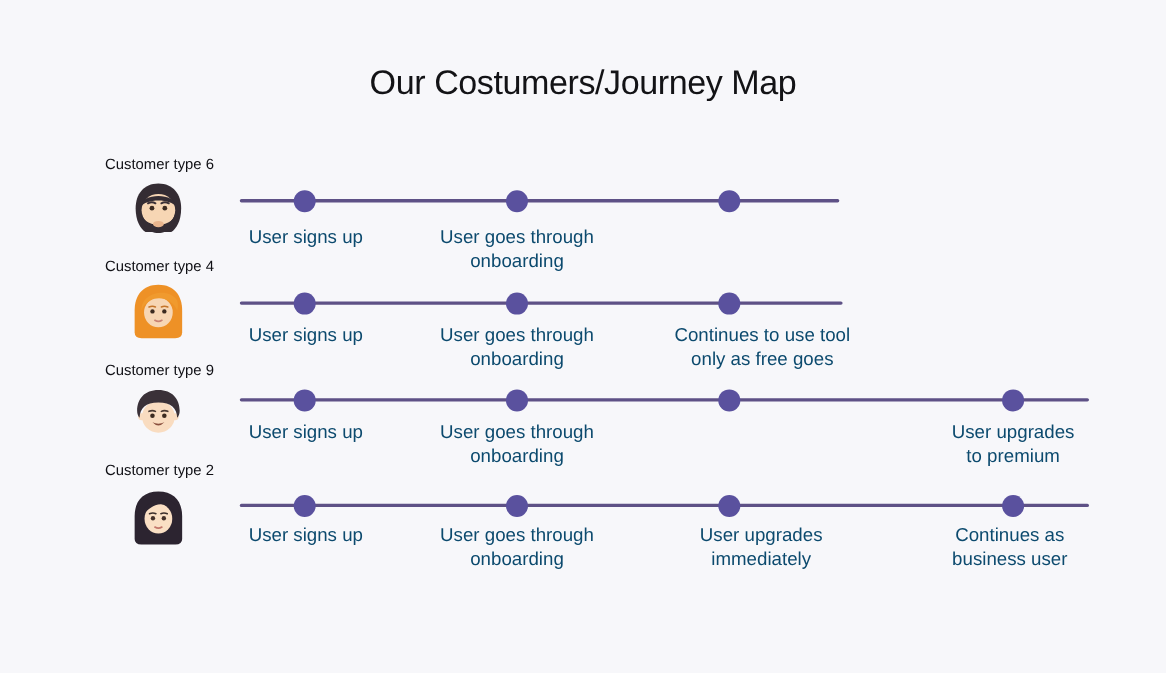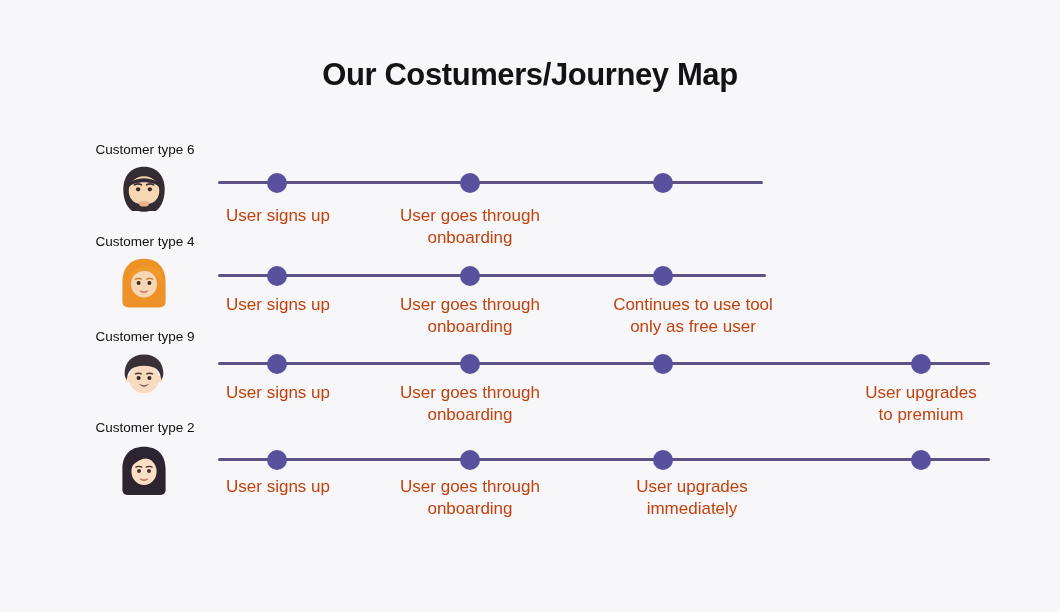--- a/index.html
+++ b/index.html
@@ -1,27 +1,27 @@
 <!DOCTYPE html>
 <html><head>
 <meta charset="utf-8">
 <style>
   html,body{margin:0;padding:0;}
   .canvas{position:relative;width:1060px;height:612px;background:#f7f7fa;
           font-family:"Liberation Sans",sans-serif;overflow:hidden;}
   .title{position:absolute;top:57px;left:0;width:100%;margin:0;text-align:center;
-         font-size:31px;font-weight:700;color:#131316;letter-spacing:-0.4px;}
+         font-size:31px;font-weight:400;color:#131316;letter-spacing:-0.4px;}
   .cust-label{position:absolute;left:65px;width:160px;text-align:center;
               font-size:13.5px;color:#101015;}
   .avatar{position:absolute;left:117px;width:54px;height:58px;}
   .avatar svg{width:100%;height:100%;display:block;}
   .tl-line{position:absolute;left:218px;height:3px;background:#5e5186;border-radius:2px;}
   .tl-dot{position:absolute;width:20px;height:20px;border-radius:50%;background:#5a519e;}
   .ms-label{position:absolute;transform:translateX(-50%);text-align:center;
-            font-size:17px;line-height:22px;color:#c2410c;white-space:pre-line;
+            font-size:17px;line-height:22px;color:#0c4a6e;white-space:pre-line;
             font-weight:500;width:260px;}
 </style>
 </head>
 <body>
 
 <div class="canvas">
 
   <h1 class="title">Our Costumers/Journey Map</h1>
 
   <div class="cust-label" style="top:142px">Customer type 6</div>
@@ -60,21 +60,21 @@
     </svg>
   </div>
   <div class="tl-line" style="top:274px;width:548px"></div>
   <div class="tl-dot" style="left:267px;top:266px"></div>
   <div class="tl-dot" style="left:460px;top:266px"></div>
   <div class="tl-dot" style="left:653px;top:266px"></div>
   <div class="ms-label" style="left:278px;top:294px">User signs up</div>
   <div class="ms-label" style="left:470px;top:294px">User goes through
 onboarding</div>
   <div class="ms-label" style="left:693px;top:294px">Continues to use tool
-only as free user</div>
+only as free goes</div>
 
   <div class="cust-label" style="top:329px">Customer type 9</div>
   <div class="avatar" style="top:349px">
     <svg viewBox="0 0 60 64">
       <circle cx="13" cy="33" r="3.5" fill="#f9dcc0"></circle>
       <circle cx="47" cy="33" r="3.5" fill="#f9dcc0"></circle>
       <ellipse cx="30" cy="33" rx="16.5" ry="16" fill="#f9dcc0"></ellipse>
       <path d="M30 6 C16 6 8.5 15 8.5 27 C8.5 30 9.5 32.5 11 34 C11.5 24 17 18.5 30 18.5 C43 18.5 48.5 24 49 34 C50.5 32.5 51.5 30 51.5 27 C51.5 15 44 6 30 6 Z" fill="#3a3138"></path>
       <circle cx="24" cy="32" r="2.3" fill="#3c2b21"></circle>
       <circle cx="36" cy="32" r="2.3" fill="#3c2b21"></circle>
@@ -110,14 +110,16 @@
   <div class="tl-line" style="top:458px;width:772px"></div>
   <div class="tl-dot" style="left:267px;top:450px"></div>
   <div class="tl-dot" style="left:460px;top:450px"></div>
   <div class="tl-dot" style="left:653px;top:450px"></div>
   <div class="tl-dot" style="left:911px;top:450px"></div>
   <div class="ms-label" style="left:278px;top:476px">User signs up</div>
   <div class="ms-label" style="left:470px;top:476px">User goes through
 onboarding</div>
   <div class="ms-label" style="left:692px;top:476px">User upgrades
 immediately</div>
+  <div class="ms-label" style="left:918px;top:476px">Continues as
+business user</div>
 
 </div>
 
 </body></html>

